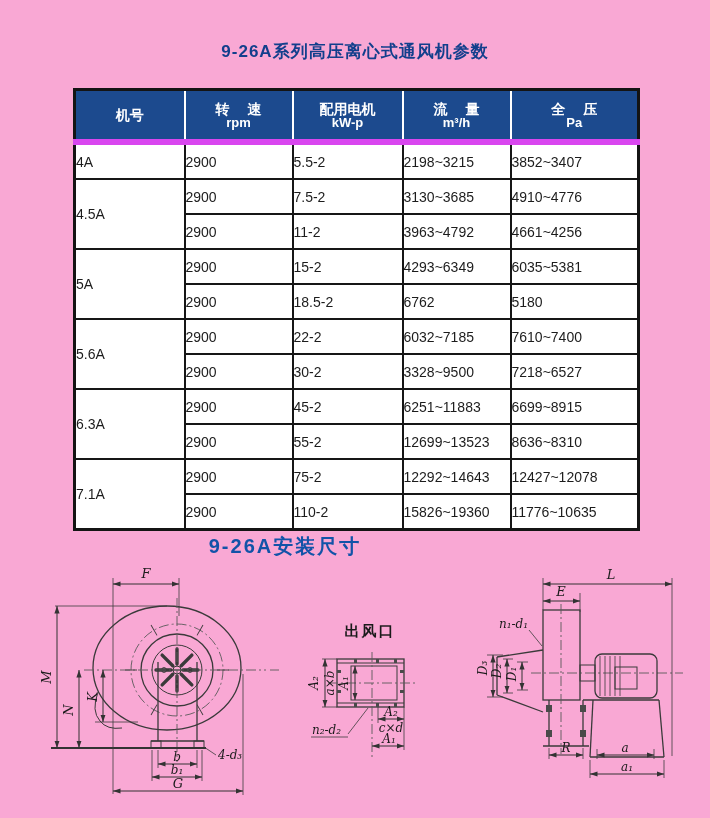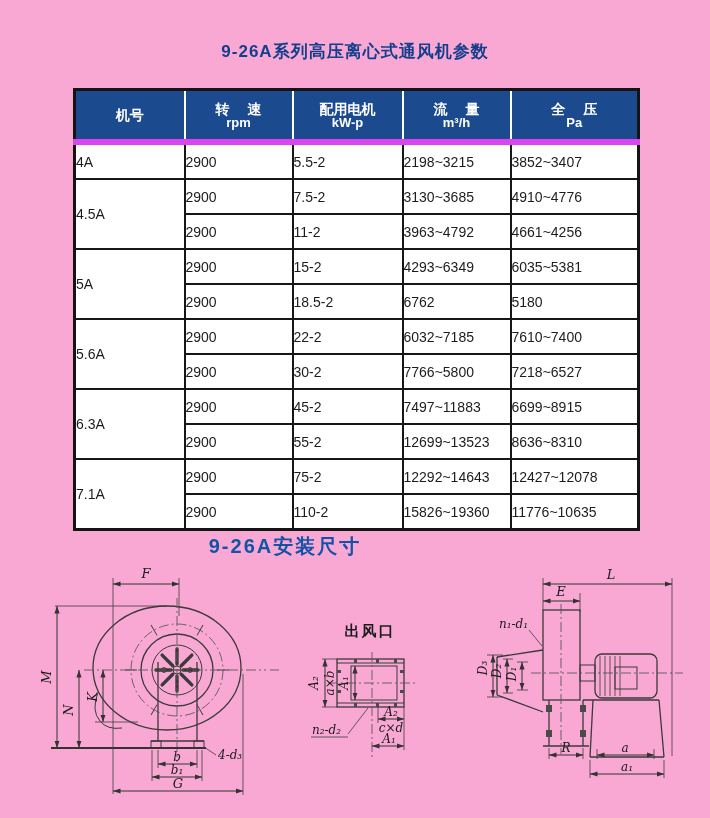--- a/index.html
+++ b/index.html
@@ -123,28 +123,28 @@
       <tr>
         <td rowspan="2">5.6A</td>
         <td>2900</td>
         <td>22-2</td>
         <td>6032~7185</td>
         <td>7610~7400</td>
       </tr>
       <tr>
         <td>2900</td>
         <td>30-2</td>
-        <td>7766~5800</td>
+        <td>3328~9500</td>
         <td>7218~6527</td>
       </tr>
       <tr>
         <td rowspan="2">6.3A</td>
         <td>2900</td>
         <td>45-2</td>
-        <td>7497~11883</td>
+        <td>6251~11883</td>
         <td>6699~8915</td>
       </tr>
       <tr>
         <td>2900</td>
         <td>55-2</td>
         <td>12699~13523</td>
         <td>8636~8310</td>
       </tr>
       <tr>
         <td rowspan="2">7.1A</td>

